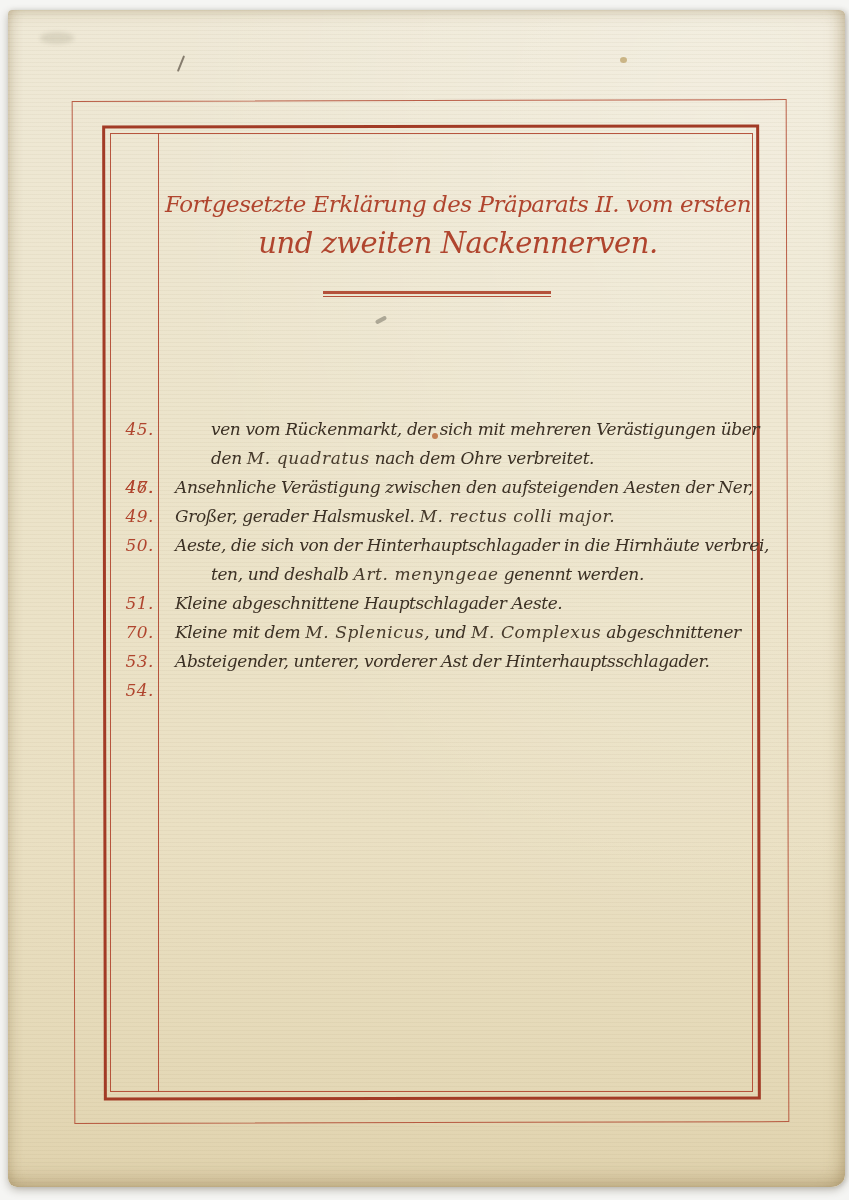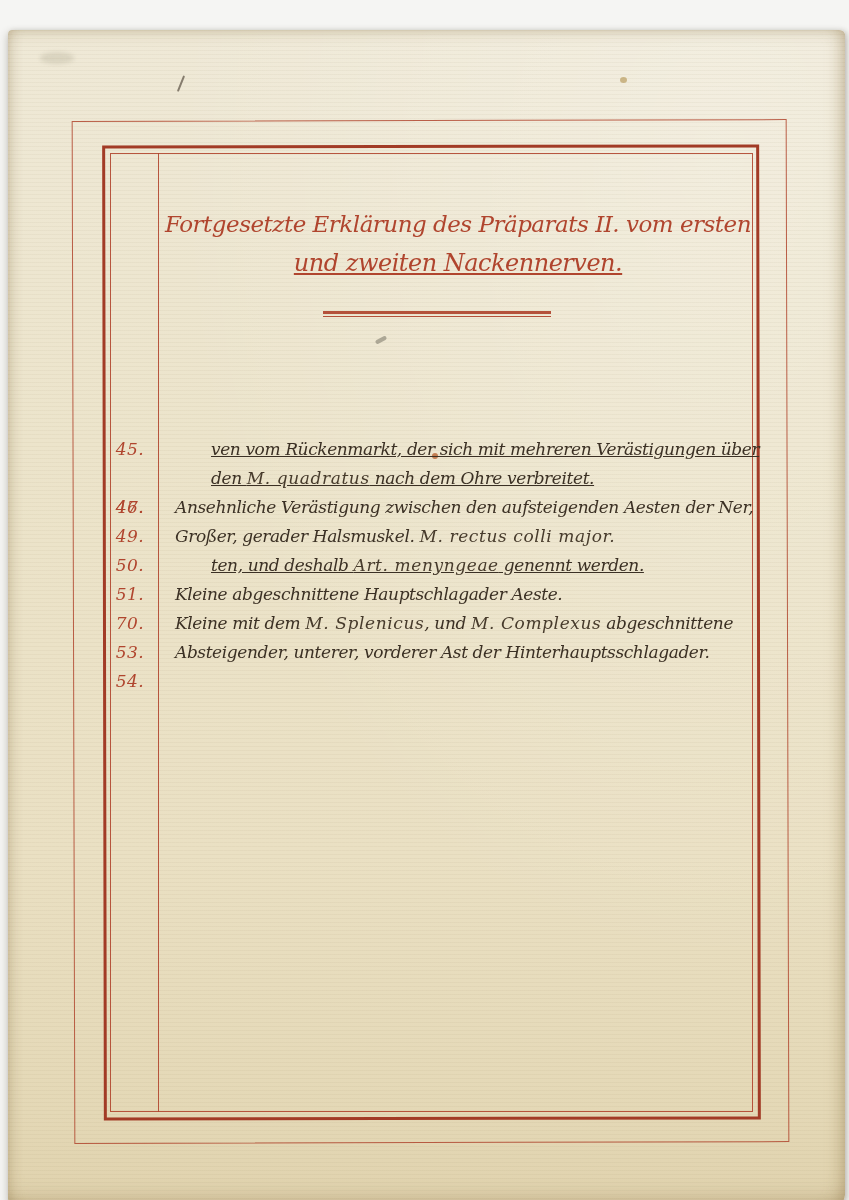--- a/index.html
+++ b/index.html
@@ -5,21 +5,21 @@
   :root{
     --red-ink:#b0452e;
     --red-ink-deep:#a23b26;
     --text-ink:#3b3024;
     --paper-base:#ece3c9;
     --bg:#f5f5f3;
   }
   *{margin:0;padding:0;box-sizing:border-box;}
   html,body{width:849px;height:1200px;background:var(--bg);overflow:hidden;
     font-family:"DejaVu Serif", serif;}
-  .stage{position:relative;width:849px;height:843px;background:var(--bg);margin-top:20px;}
+  .stage{position:relative;width:849px;height:843px;background:var(--bg);}
 
   
   .paper{
     position:absolute;left:8px;top:10px;width:837px;height:1177px;
     background:
       repeating-linear-gradient(0deg, rgba(120,100,60,0.05) 0 1px, rgba(0,0,0,0) 1px 4px),
       radial-gradient(ellipse at 85% 10%, rgba(255,255,255,0.25), rgba(0,0,0,0) 55%),
       linear-gradient(180deg,#efe9d7 0%, #ece4cb 35%, #eae0c3 70%, #e4d8b6 92%, #e0d2ad 100%);
     border-radius:4px 6px 14px 9px / 4px 4px 12px 9px;
     box-shadow:
@@ -57,47 +57,47 @@
   
   .title-wrap{
     position:absolute;left:150px;top:172px;width:600px;
     text-align:center;color:var(--red-ink);
     font-style:italic;
   }
   .title-line1{
     font-size:23px;letter-spacing:-0.5px;line-height:44px;white-space:nowrap;
   }
   .title-line2{
-    font-size:24px;letter-spacing:-0.5px;line-height:34px;white-space:nowrap;text-decoration:underline;
+    font-size:29px;letter-spacing:-0.5px;line-height:34px;white-space:nowrap;
   }
   .title-divider{
     position:absolute;left:315px;top:281px;width:228px;height:6px;
     border-top:3px solid var(--red-ink);
     border-bottom:1.5px solid var(--red-ink);
     opacity:.92;
   }
 
   
   .entry-list{
     position:absolute;left:0;top:405px;width:837px;
     color:var(--text-ink);
   }
   .entry{position:relative;}
   .num{
     position:absolute;left:98px;top:0;width:48px;
-    text-align:center;
+    text-align:right;
     color:var(--red-ink);font-style:italic;
     font-size:17px;line-height:29px;letter-spacing:0.5px;
   }
   .txt{margin-left:167px;margin-right:95px;}
   .line{
     height:29px;line-height:29px;white-space:nowrap;
     font-size:17px;font-style:italic;letter-spacing:-0.4px;
   }
-  .line.cont{padding-left:36px;text-decoration:underline;}
+  .line.cont{padding-left:36px;}
   .latin{
     font-style:italic;letter-spacing:0.6px;
     color:#473b2c;
   }
 
   
   .hair-mark{
     position:absolute;left:172px;top:45px;width:1.5px;height:17px;
     background:#6b6154;transform:rotate(22deg);border-radius:2px;opacity:.8;
   }
@@ -160,33 +160,34 @@
         </div>
         <div class="entry">
           <div class="num">49.</div>
           <div class="txt">
             <div class="line"><span>Großer, gerader Halsmuskel. </span><span class="latin">M. rectus colli major.</span></div>
           </div>
         </div>
         <div class="entry">
           <div class="num">50.</div>
           <div class="txt">
+            <div class="line"><span>Aeste, die sich von der Hinterhauptschlagader in die Hirnhäute verbrei,</span></div>
             <div class="line cont"><span>ten, und deshalb </span><span class="latin">Art. menyngeae</span><span> genennt werden.</span></div>
           </div>
         </div>
         <div class="entry">
           <div class="num">51.</div>
           <div class="txt">
             <div class="line"><span>Kleine abgeschnittene Hauptschlagader Aeste.</span></div>
           </div>
         </div>
         <div class="entry">
           <div class="num">70.</div>
           <div class="txt">
-            <div class="line"><span>Kleine mit dem </span><span class="latin">M. Splenicus</span><span>, und </span><span class="latin">M. Complexus</span><span> abgeschnittene</span></div>
+            <div class="line"><span>Kleine mit dem </span><span class="latin">M. Splenicus</span><span>, und </span><span class="latin">M. Complexus</span><span> abgeschnittener</span></div>
           </div>
         </div>
         <div class="entry">
           <div class="num">53.</div>
           <div class="txt">
             <div class="line"><span>Absteigender, unterer, vorderer Ast der Hinterhauptsschlagader.</span></div>
           </div>
         </div>
         <div class="entry">
           <div class="num">54.</div>

